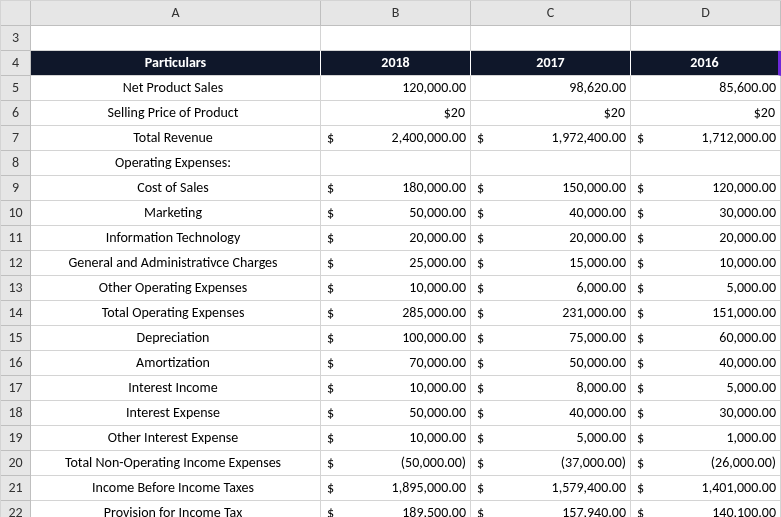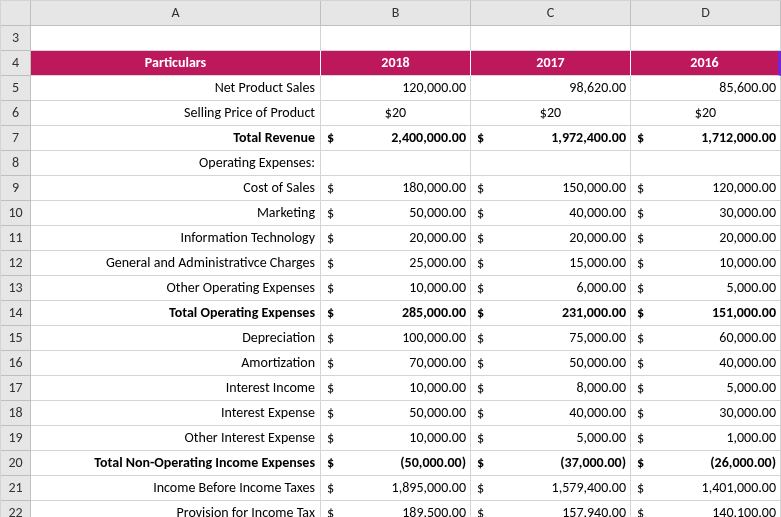--- a/index.html
+++ b/index.html
@@ -35,31 +35,31 @@
     border-bottom: 1px solid #bfbfbf;
   }
   .rowhead {
     background: #e6e6e6;
     text-align: center;
     color: #333;
     border-right: 1px solid #bfbfbf;
     border-bottom: 1px solid #bfbfbf;
   }
   .hdr {
-    background: #be185d;
+    background: #0f172a;
     color: #fff;
     font-weight: bold;
     text-align: center;
     border-right: 1px solid #fff;
   }
   .hdr.last { border-right: 3px solid #6d28d9; }
-  .bold { font-weight: bold; }
-  .left { text-align: right; padding-left: 0; }
+  .bold { font-weight: normal; }
+  .left { text-align: center; padding-left: 0; }
   .right { text-align: right; padding-right: 4px; }
-  .center { text-align: center; }
+  .center { text-align: right; }
   .money {
     display: flex;
     justify-content: space-between;
     padding-left: 6px;
     padding-right: 4px;
   }
   .money .sym { flex: 0 0 auto; }
   .money .val { flex: 0 0 auto; }
   .corner {
     background: #e6e6e6;

